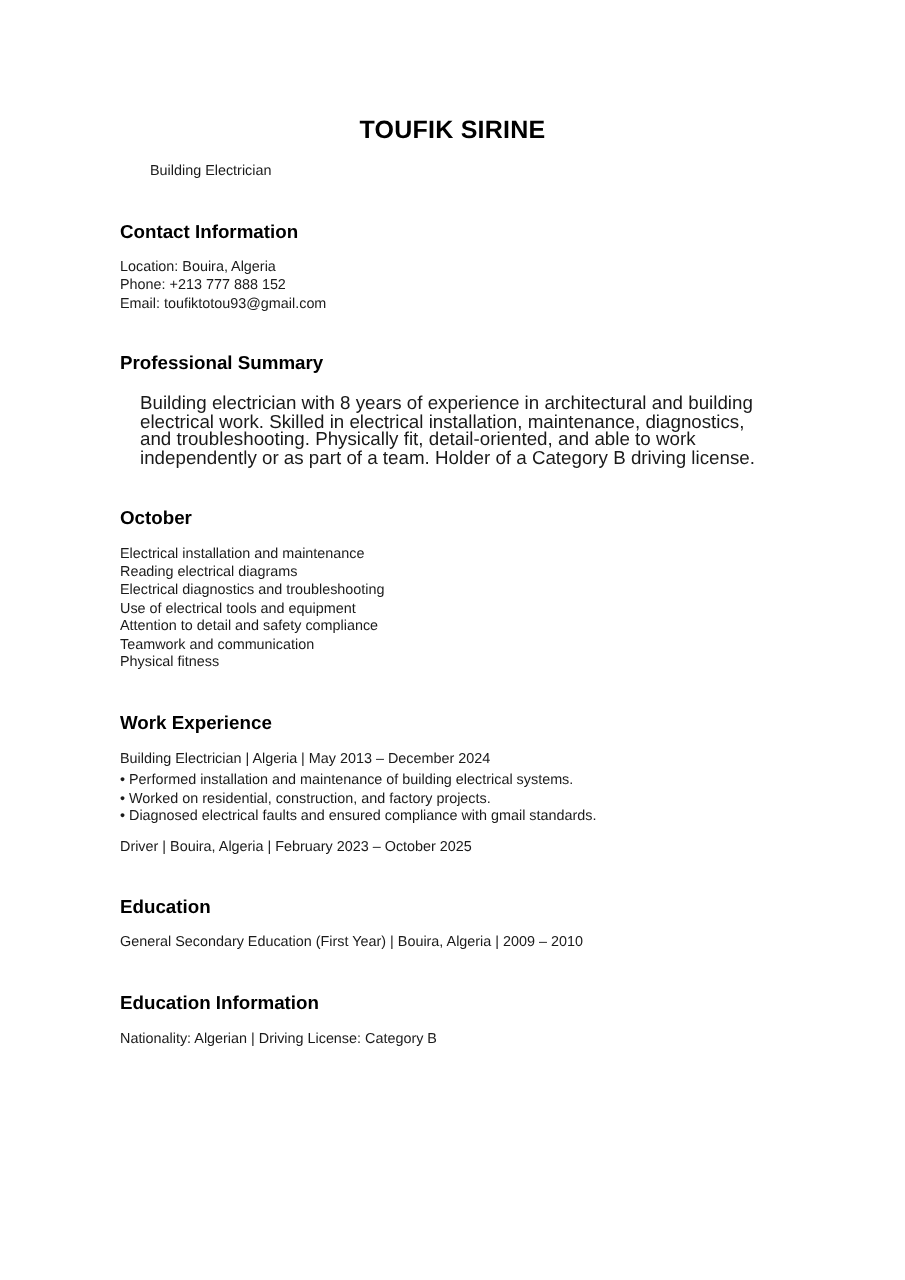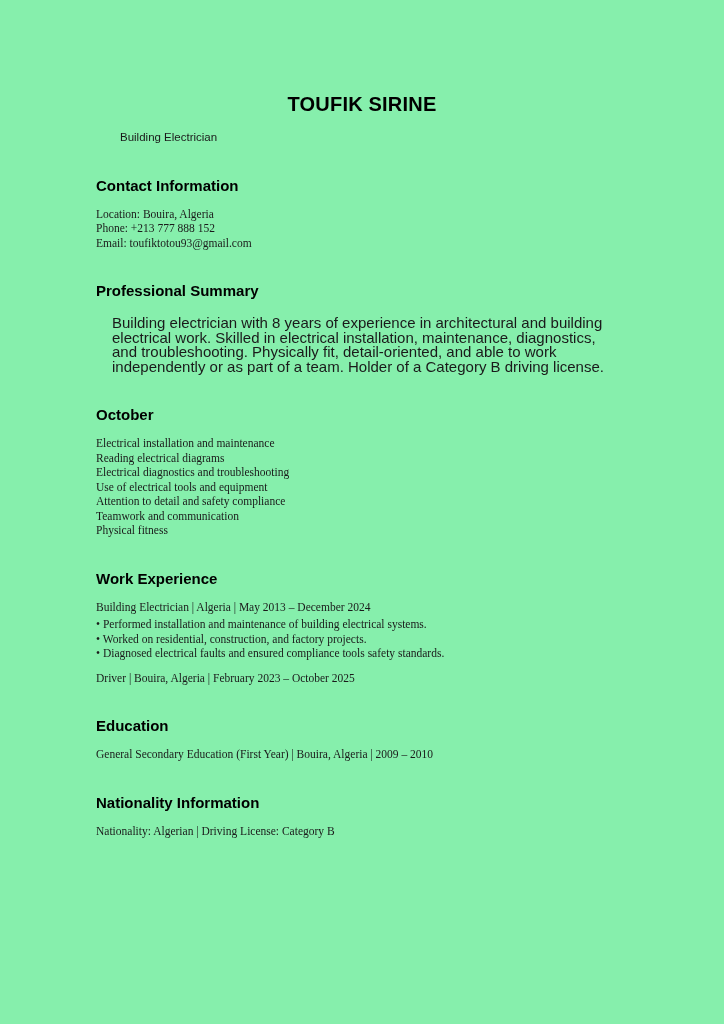--- a/index.html
+++ b/index.html
@@ -5,21 +5,21 @@
   html, body {
     margin: 0;
     padding: 0;
     background: #e8e8e8;
   }
   .page {
     position: relative;
     width: 724px;
     height: 1024px;
     margin: 0 auto;
-    background: #86efac;
+    background: #ffffff;
     box-sizing: border-box;
     padding: 92px 96px 40px 96px;
     font-family: "Liberation Sans", sans-serif;
     color: #1a1a1a;
     overflow: hidden;
   }
   .doc-title {
     text-align: center;
     font-size: 20px;
     font-weight: bold;
@@ -38,21 +38,20 @@
     font-size: 15px;
     font-weight: bold;
     color: #000000;
     line-height: 19px;
     margin: 31px 0 12px 0;
   }
   .body-line {
     font-size: 11.5px;
     line-height: 14.5px;
     margin: 0;
-    font-family: Liberation Serif, serif;
   }
   .body-paragraph {
     font-size: 15px;
     line-height: 14.5px;
     margin: 16px;
   }
   .job-block { margin: 0 0 10px 0; }
   .job-block:last-child { margin-bottom: 0; }
   .job-header { margin-bottom: 3px; }
 </style>
@@ -87,32 +86,32 @@
     <p class="body-line">Physical fitness</p>
   </section>
 
   <section>
     <h2 class="section-heading">Work Experience</h2>
 
     <div class="job-block">
       <p class="body-line job-header">Building Electrician | Algeria | May 2013 – December 2024</p>
       <p class="body-line">• Performed installation and maintenance of building electrical systems.</p>
       <p class="body-line">• Worked on residential, construction, and factory projects.</p>
-      <p class="body-line">• Diagnosed electrical faults and ensured compliance tools safety standards.</p>
+      <p class="body-line">• Diagnosed electrical faults and ensured compliance with gmail standards.</p>
     </div>
 
     <div class="job-block">
       <p class="body-line">Driver | Bouira, Algeria | February 2023 – October 2025</p>
     </div>
   </section>
 
   <section>
     <h2 class="section-heading">Education</h2>
     <p class="body-line">General Secondary Education (First Year) | Bouira, Algeria | 2009 – 2010</p>
   </section>
 
 
   <section>
-    <h2 class="section-heading">Nationality Information</h2>
+    <h2 class="section-heading">Education Information</h2>
     <p class="body-line">Nationality: Algerian | Driving License: Category B</p>
   </section>
 
 </div>
 
 </body></html>

